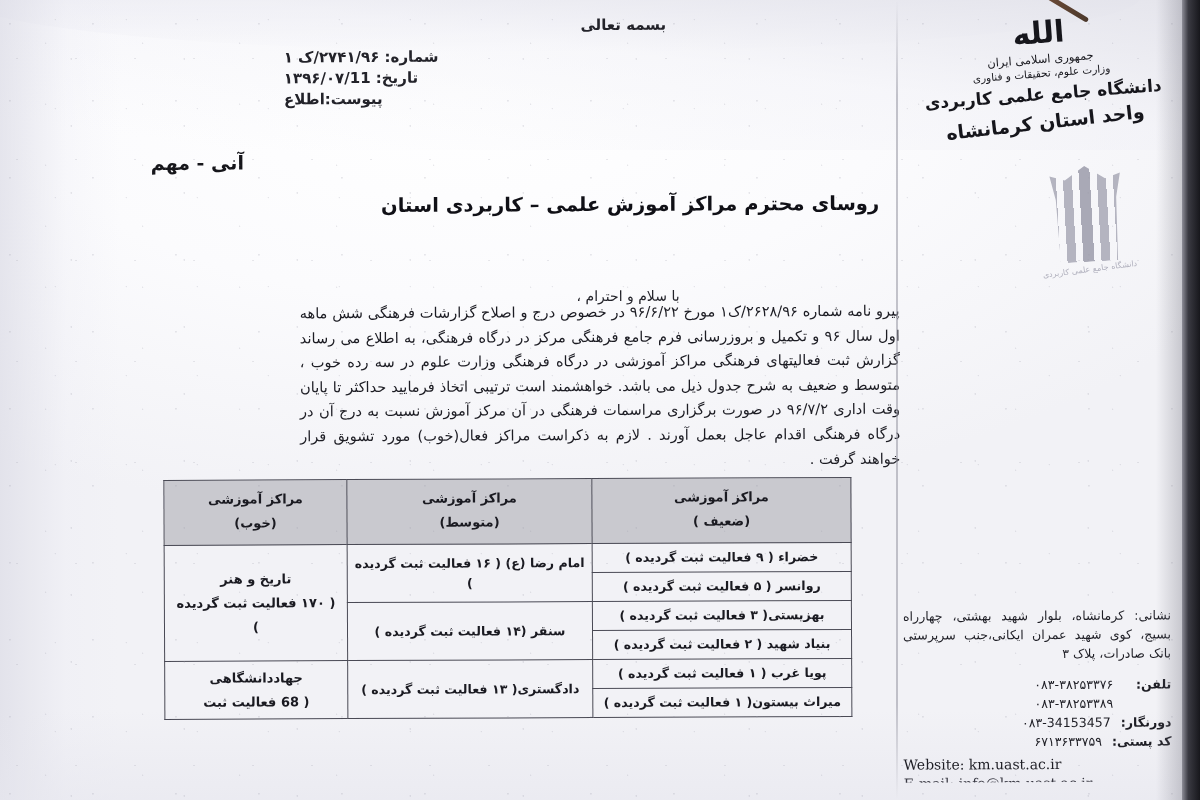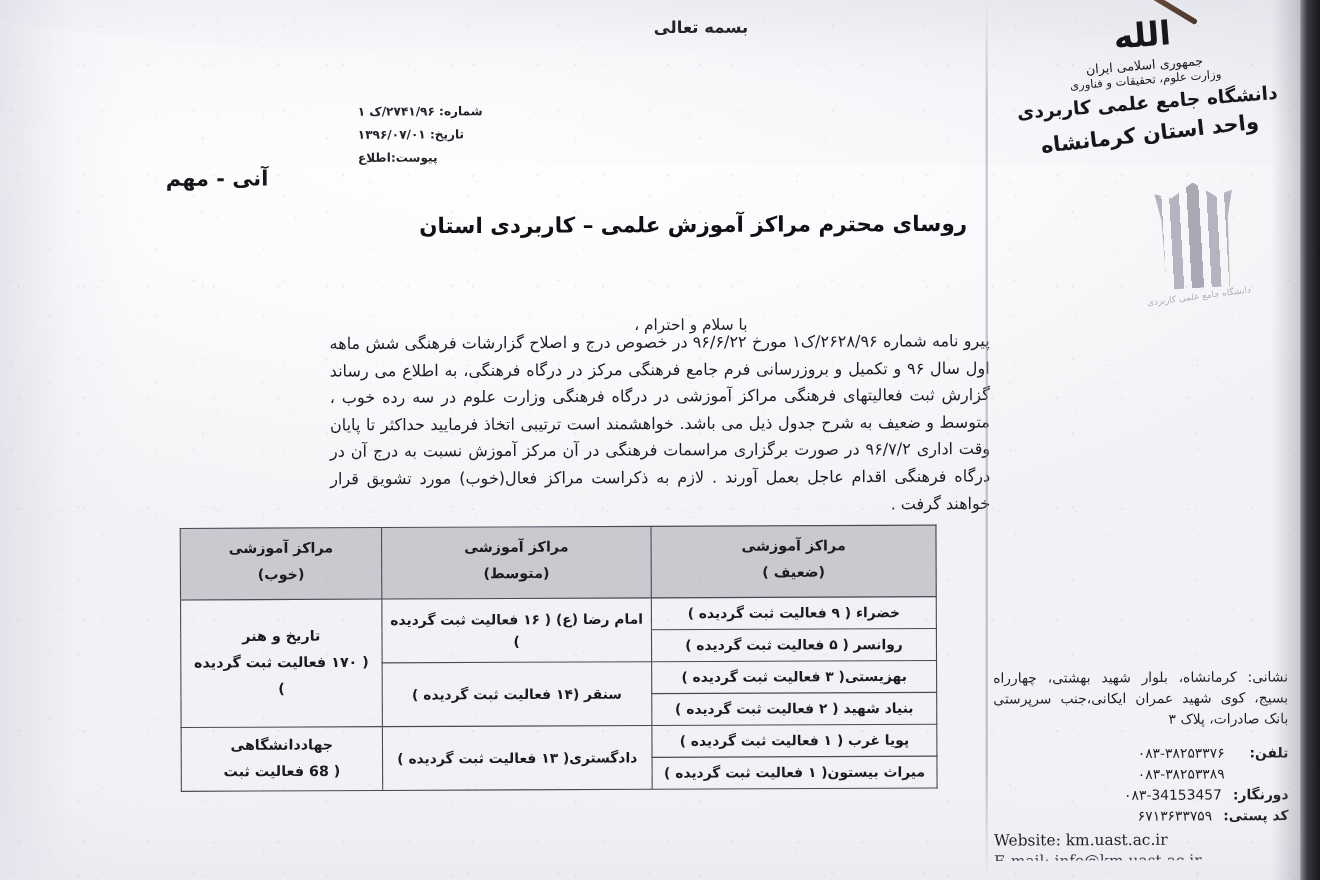--- a/index.html
+++ b/index.html
@@ -83,37 +83,36 @@
     width: 86px; height: 5px;
     background: linear-gradient(90deg, #7b4a2e, #3a2516);
     transform: rotate(31deg);
     border-radius: 3px;
     opacity: .9;
   }
 
   
   .basmala {
     position: absolute;
-    top: 16px; left: 596px;
+    top: 16px; left: 582px;
     font-size: 15px;
     font-weight: 600;
     letter-spacing: .5px;
     color: #23232a;
   }
 
   .ref-block {
     position: absolute;
     top: 46px; right: 760px;
     text-align: left;
-    font-size: 11px;
+    font-size: 15px;
     line-height: 21px;
     color: #23232a;
     font-weight: 600;
     white-space: nowrap;
-    margin-top: 44px;
   }
   .ref-block div { direction: rtl; }
 
   .priority {
     position: absolute;
     top: 150px; right: 955px;
     font-size: 19px;
     font-weight: 700;
     letter-spacing: 1px;
     color: #16161b;
@@ -289,21 +288,21 @@
   <div class="paper-shade-top"></div>
   <div class="paper-shade-left"></div>
   <div class="paper-shade-bottom"></div>
 
   <div class="skew-wrap">
 
     <div class="basmala">بسمه تعالی</div>
 
     <div class="ref-block">
       <div>شماره: ۲۷۴۱/۹۶/ک ۱</div>
-      <div>تاریخ: ۱۳۹۶/۰۷/۰۱</div>
+      <div>تاریخ: ۱۳۹۶/۰۷/11</div>
       <div>پیوست:اطلاع</div>
     </div>
 
     <div class="priority">آنی - مهم</div>
 
     <div class="letterhead">
       <div class="emblem">الله</div>
       <div class="lh-l1">جمهوری اسلامی ایران</div>
       <div class="lh-l2">وزارت علوم، تحقیقات و فناوری</div>
       <div class="lh-l3">دانشگاه جامع علمی کاربردی</div>

